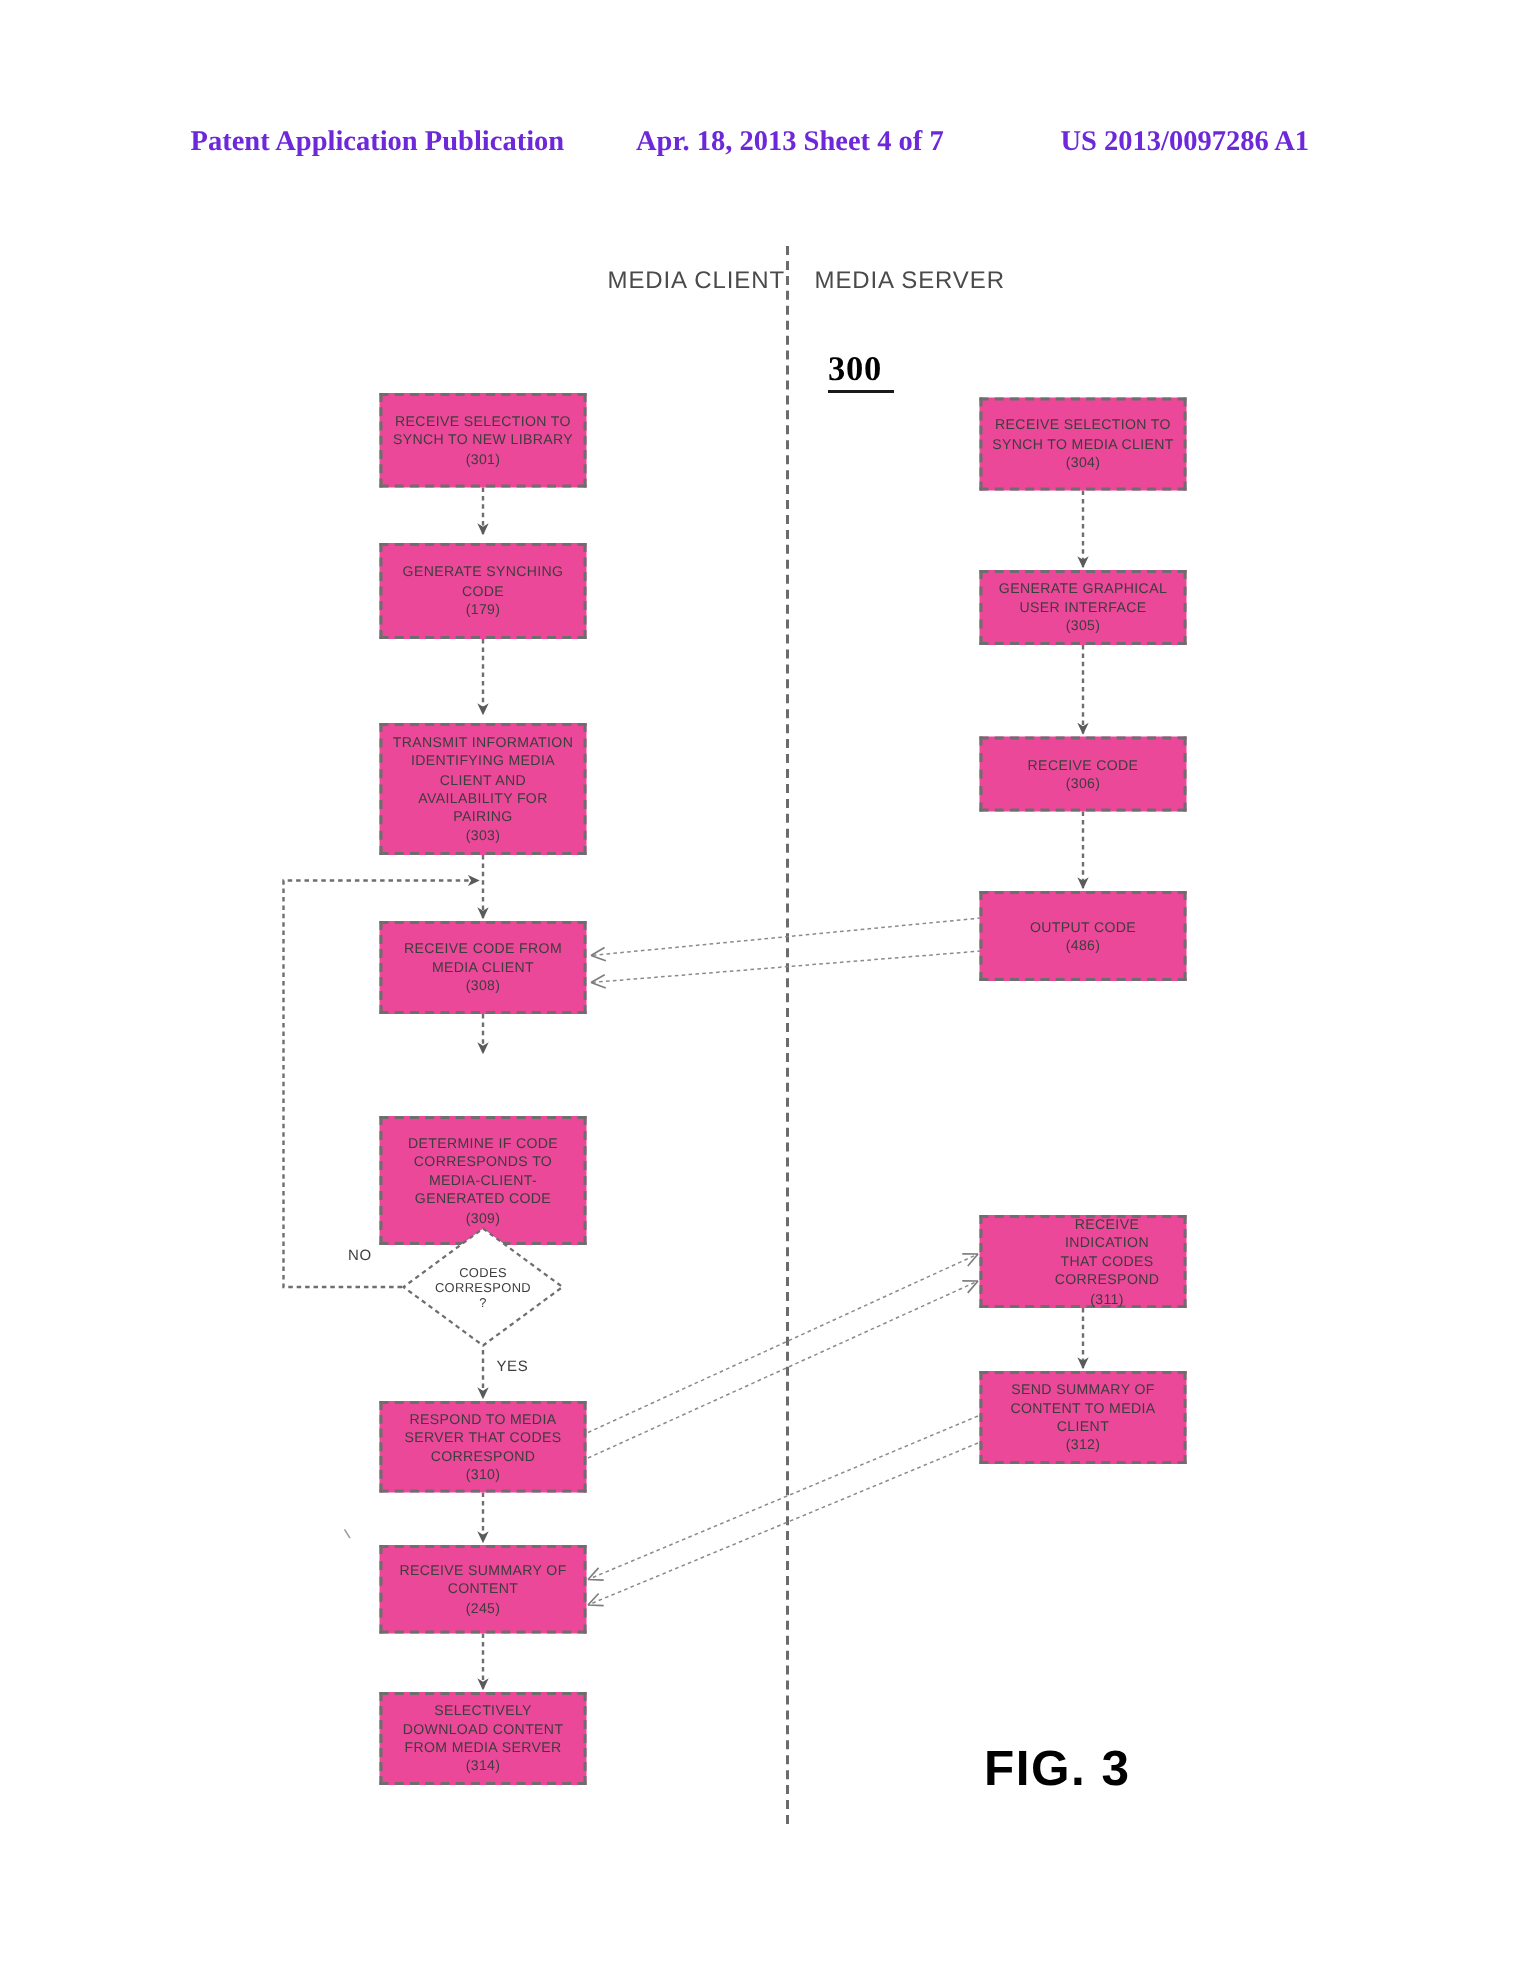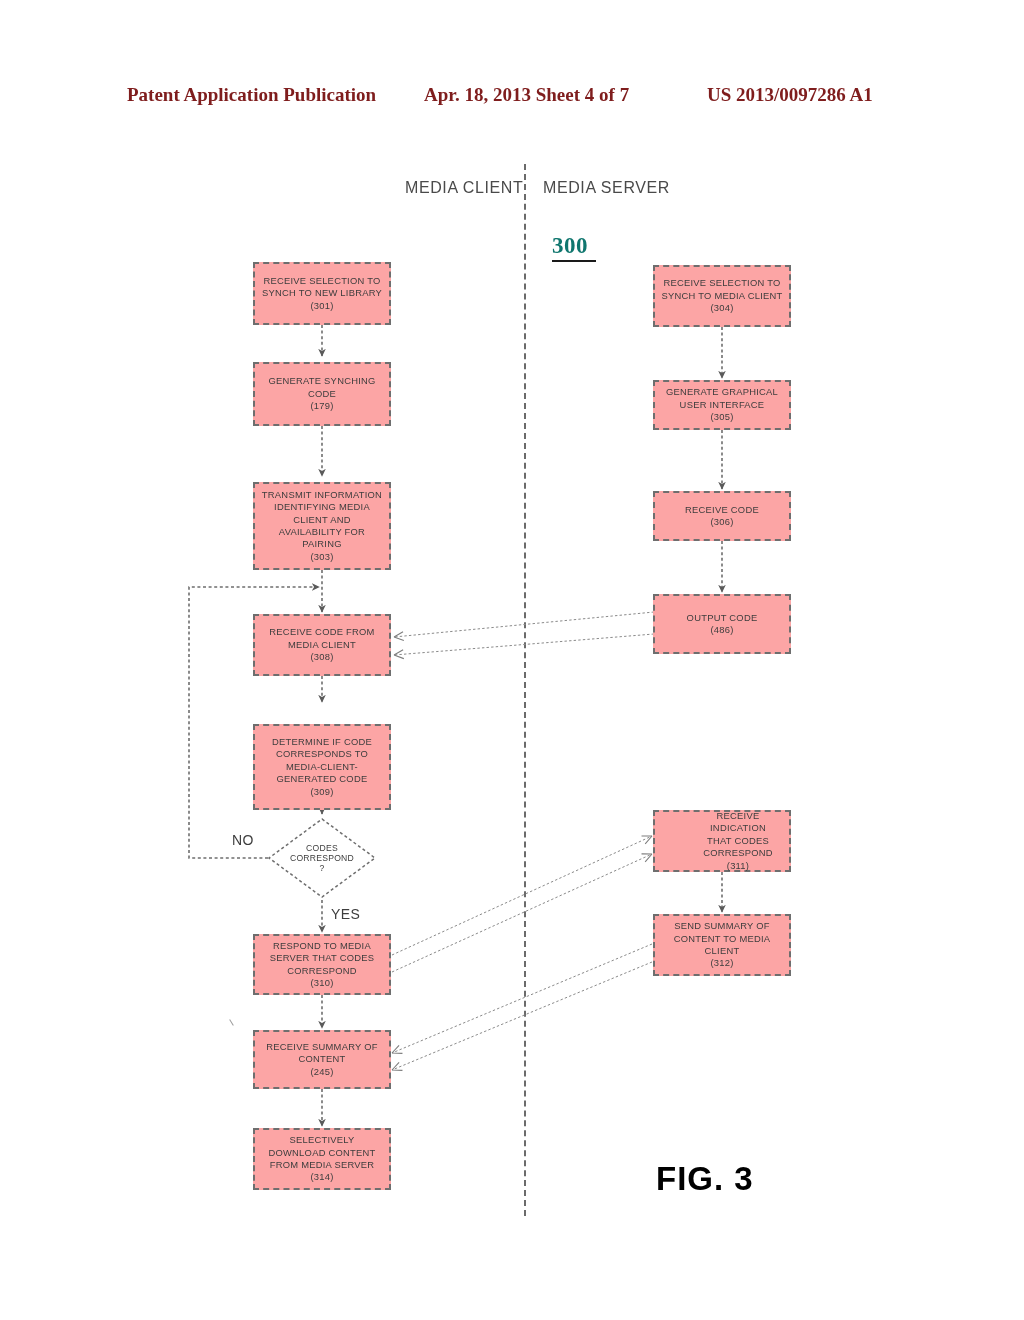--- a/index.html
+++ b/index.html
@@ -19,21 +19,21 @@
   
   #pub-header {
     position: absolute;
     top: 84px;
     left: 0;
     width: 1024px;
     height: 26px;
     font-family: "Liberation Serif", serif;
     font-weight: bold;
     font-size: 19px;
-    color: #7f1d1d;
+    color: #6d28d9;
     white-space: nowrap;
   }
   #pub-header .hdr-left   { position: absolute; left: 127px;  top: 0; }
   #pub-header .hdr-mid    { position: absolute; left: 424px;  top: 0; }
   #pub-header .hdr-right  { position: absolute; left: 707px;  top: 0; }
 
   
   .lane-label {
     position: absolute;
     font-family: "Liberation Sans", sans-serif;
@@ -57,21 +57,21 @@
 
   
   #ref-300 {
     position: absolute;
     left: 552px;
     top: 233px;
     font-family: "Liberation Serif", serif;
     font-size: 23px;
     font-weight: bold;
     letter-spacing: 0.5px;
-    color: #0f766e;
+    color: #000000;
   }
   #ref-300 .ul {
     display: block;
     width: 44px;
     height: 0;
     margin-top: 1px;
     border-top: 2px solid #1a1a1a;
   }
 
   
@@ -84,21 +84,21 @@
     font-size: 33px;
     letter-spacing: 1px;
     color: #000;
   }
 
   
   .node {
     position: absolute;
     box-sizing: border-box;
     border: 2px dashed #6e6e6e;
-    background: #fca5a5;
+    background: #ec4899;
     display: flex;
     align-items: center;
     justify-content: center;
     text-align: center;
     padding: 2px 4px;
   }
   .node .node-text {
     font-family: "Liberation Sans", sans-serif;
     font-size: 9.4px;
     line-height: 12.4px;
@@ -131,21 +131,21 @@
     line-height: 10px;
     letter-spacing: 0.25px;
     color: #3d3d3d;
     white-space: pre-line;
   }
 
   
   .branch-label {
     position: absolute;
     font-family: "Liberation Sans", sans-serif;
-    font-size: 14px;
+    font-size: 10px;
     letter-spacing: 0.4px;
     color: #3d3d3d;
   }
   #label-no  { left: 232px; top: 832px; }
   #label-yes { left: 331px; top: 906px; }
 
   
   #connectors {
     position: absolute;
     left: 0;
@@ -249,21 +249,21 @@
 PAIRING
 (303)</span>
 </div>
 
 <div class="node" id="node-308" style="left:253px; top:614px; width:138px; height:62px;text-align:center;">
   <span class="node-text">RECEIVE CODE FROM
 MEDIA CLIENT
 (308)</span>
 </div>
 
-<div class="node" id="node-309" style="left:253px; top:724px; width:138px; height:86px;justify-content:center;">
+<div class="node" id="node-309" style="left:253px; top:744px; width:138px; height:86px;justify-content:center;">
   <span class="node-text">DETERMINE IF CODE
 CORRESPONDS TO
 MEDIA-CLIENT-
 GENERATED CODE
 (309)</span>
 </div>
 
 <div id="node-decision">
   <svg class="dia-shape" viewBox="0 0 108 80" xmlns="http://www.w3.org/2000/svg">
     <polygon points="54,1 107,40 54,79 1,40" fill="#ffffff" stroke="#6e6e6e" stroke-width="1.5" stroke-dasharray="3,2.6"></polygon>

